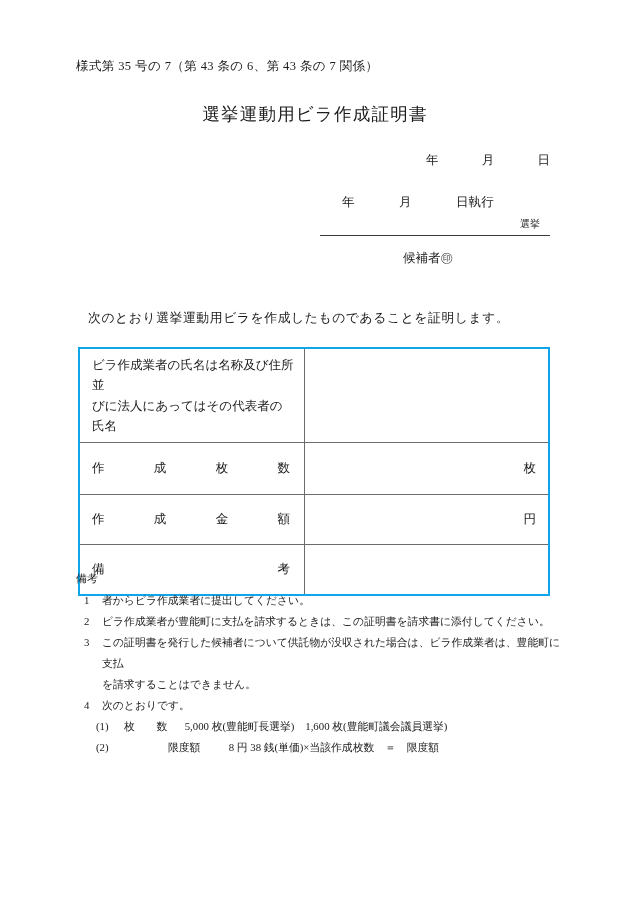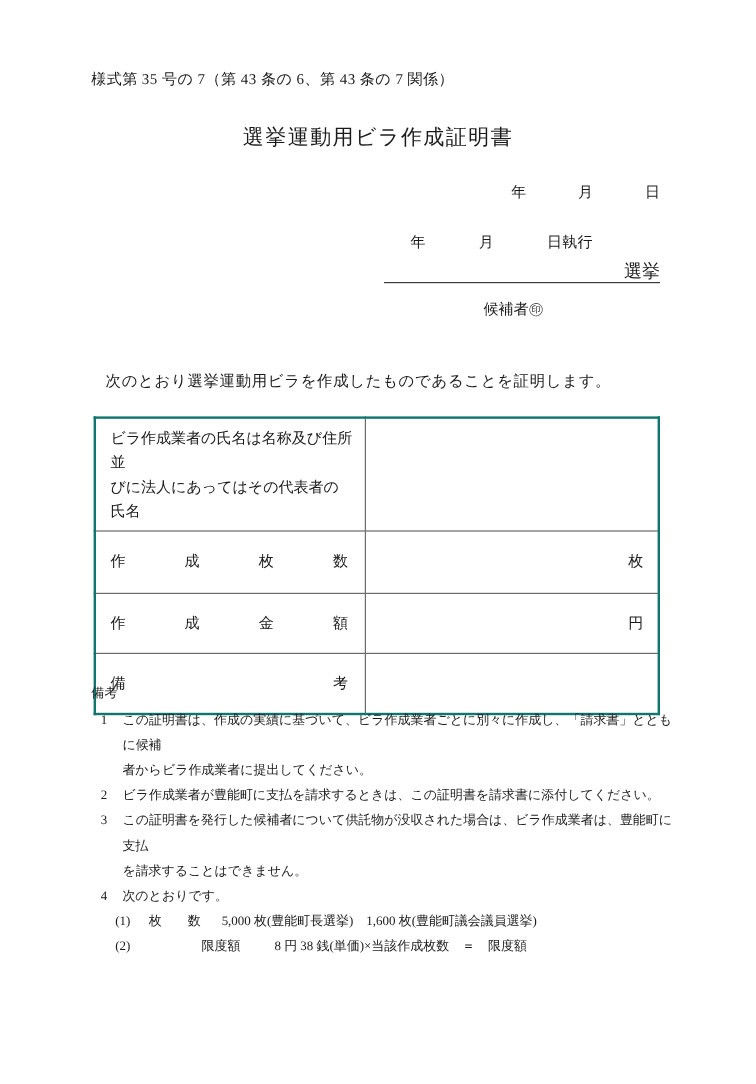--- a/index.html
+++ b/index.html
@@ -69,21 +69,21 @@
     position: absolute;
     left: 320px;
     top: 235px;
     width: 230px;
     border-bottom: 1px solid #3a3a3a;
   }
   .election-label {
     position: absolute;
     left: 520px;
     top: 217px;
-    font-size: 15px;
+    font-size: 10px;
     white-space: nowrap;
   }
   .candidate-row {
     position: absolute;
     left: 312px;
     top: 250px;
     width: 232px;
     display: flex;
     justify-content: center;
     align-items: center;
@@ -104,21 +104,21 @@
   }
 
   
   .form-table {
     position: absolute;
     left: 78px;
     top: 347px;
     width: 472px;
     border-collapse: collapse;
     table-layout: fixed;
-    border: 2px solid #0f766e;
+    border: 2px solid #0ea5e9;
   }
   .form-table td {
     border: 1px solid #6b6b6b;
     padding: 0;
     vertical-align: middle;
     font-size: 12.5px;
   }
   .form-table tr td:first-child {
     width: 224px;
   }
@@ -270,21 +270,20 @@
         </td>
       </tr>
     </tbody>
   </table>
 
   <div class="notes">
     <div class="notes-heading">備考</div>
 
     <div class="note-item">
       <span class="note-num">1</span>
-      <span class="note-text">この証明書は、作成の実績に基づいて、ビラ作成業者ごとに別々に作成し、「請求書」とともに候補</span>
       <span class="note-text">者からビラ作成業者に提出してください。</span>
     </div>
 
     <div class="note-item">
       <span class="note-num">2</span>
       <span class="note-text">ビラ作成業者が豊能町に支払を請求するときは、この証明書を請求書に添付してください。</span>
     </div>
 
     <div class="note-item">
       <span class="note-num">3</span>

